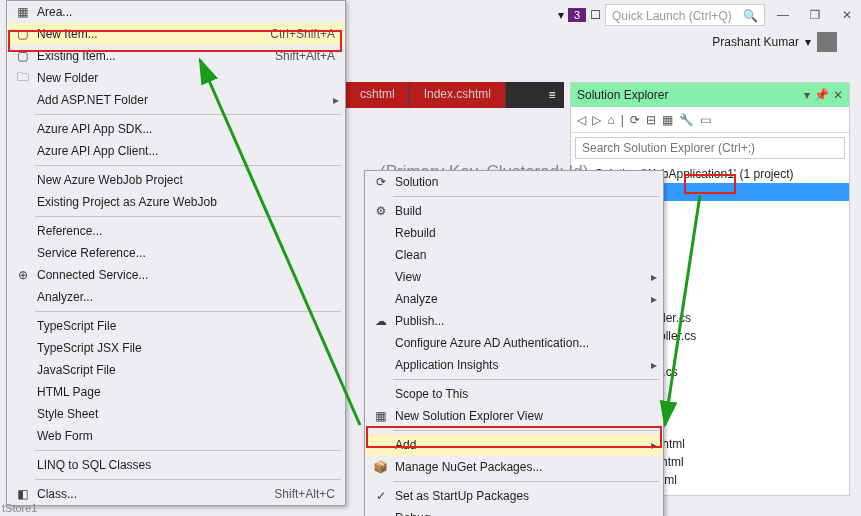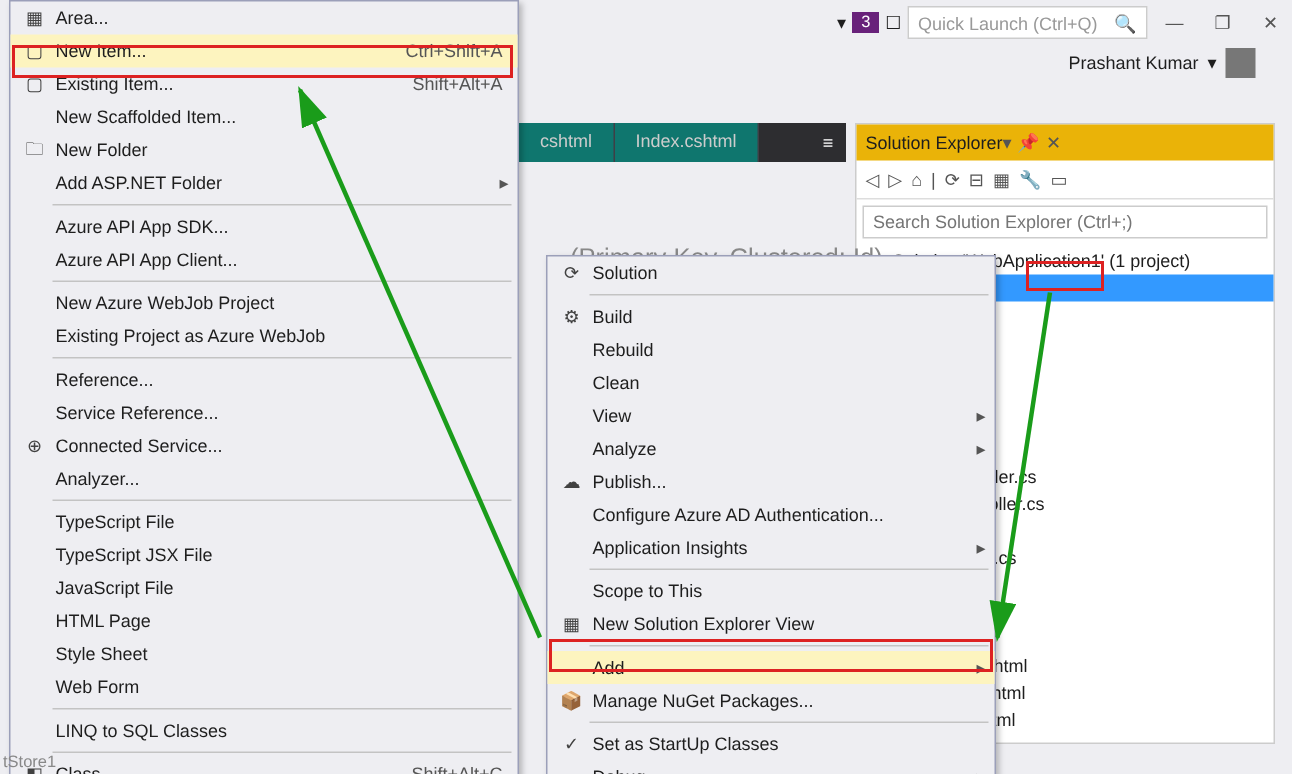--- a/index.html
+++ b/index.html
@@ -21,26 +21,26 @@
 .menuitem .shortcut { color: #555; padding-left: 40px; }
 .menuitem .arrow { position: absolute; right: 6px; color: #555; }
 .menuitem.hl { background: #fdf4bf; }
 .sep { height: 1px; background: #c3c3c3; margin: 3px 4px 3px 28px; }
 
 .menu1 { left: 6px; top: 0; width: 340px; }
 .menu2 { left: 364px; top: 170px; width: 300px; }
 
 
 .tabstrip { position: absolute; left: 346px; top: 82px; height: 26px; background: #2d2d30; color: #ccc; width: 216px; display: flex; }
-.tab { padding: 5px 14px; background: #0f766e; color: #ccc; border-right: 1px solid #3f3f46; }
+.tab { padding: 5px 14px; background: #b91c1c; color: #ccc; border-right: 1px solid #3f3f46; }
 .tabextra { position: absolute; left: 540px; top: 82px; width: 24px; height: 26px; background: #2d2d30; color: #fff; display: flex; align-items: center; justify-content: center; }
 
 
 .solpanel { position: absolute; left: 570px; top: 82px; width: 280px; background: #fff; border: 1px solid #ccc; }
-.solhdr { background: #eab308; height: 24px; display: flex; align-items: center; padding: 0 6px; }
+.solhdr { background: #86efac; height: 24px; display: flex; align-items: center; padding: 0 6px; justify-content: space-between; }
 .solhdr .title { font-weight: normal; }
 .solhdr .icons { display: flex; gap: 4px; color: #555; font-size: 11px; }
 .soltoolbar { height: 26px; border-bottom: 1px solid #ddd; display: flex; align-items: center; gap: 6px; padding: 0 6px; color: #555; }
 .solsearch { margin: 4px; }
 .solsearch input { width: 100%; height: 22px; border: 1px solid #ccc; padding: 2px 6px; color: #14532d; outline: none; }
 .tree { padding: 2px 0 6px 6px; }
 .treeitem { height: 18px; display: flex; align-items: center; padding-left: 10px; white-space: nowrap; overflow: hidden; }
 .treeitem.sel { background: #3399ff; color: #fff; }
 .treeitem .ticon { width: 16px; }
 
@@ -146,24 +146,20 @@
       <span class="iconcol sicon">▢</span>
       <span class="label">New Item...</span>
       <span class="shortcut">Ctrl+Shift+A</span>
     </div>
   <div class="menuitem">
       <span class="iconcol sicon">▢</span>
       <span class="label">Existing Item...</span>
       <span class="shortcut">Shift+Alt+A</span>
     </div>
   <div class="menuitem">
-      <span class="iconcol"></span>
-      <span class="label">New Scaffolded Item...</span>
-    </div>
-  <div class="menuitem">
       <span class="iconcol sicon">🗀</span>
       <span class="label">New Folder</span>
     </div>
   <div class="menuitem">
       <span class="iconcol"></span>
       <span class="label">Add ASP.NET Folder</span>
       <span class="arrow">▸</span>
     </div>
   <div class="sep"></div>
   <div class="menuitem">
@@ -294,21 +290,21 @@
       <span class="label">Add</span>
       <span class="arrow">▸</span>
     </div>
   <div class="menuitem">
       <span class="iconcol sicon">📦</span>
       <span class="label">Manage NuGet Packages...</span>
     </div>
   <div class="sep"></div>
   <div class="menuitem">
       <span class="iconcol sicon">✓</span>
-      <span class="label">Set as StartUp Classes</span>
+      <span class="label">Set as StartUp Packages</span>
     </div>
   <div class="menuitem">
       <span class="iconcol"></span>
       <span class="label">Debug</span>
       <span class="arrow">▸</span>
     </div>
 </div>
 
 <div class="redbox rb1"></div>
 <div class="redbox rb2"></div>

